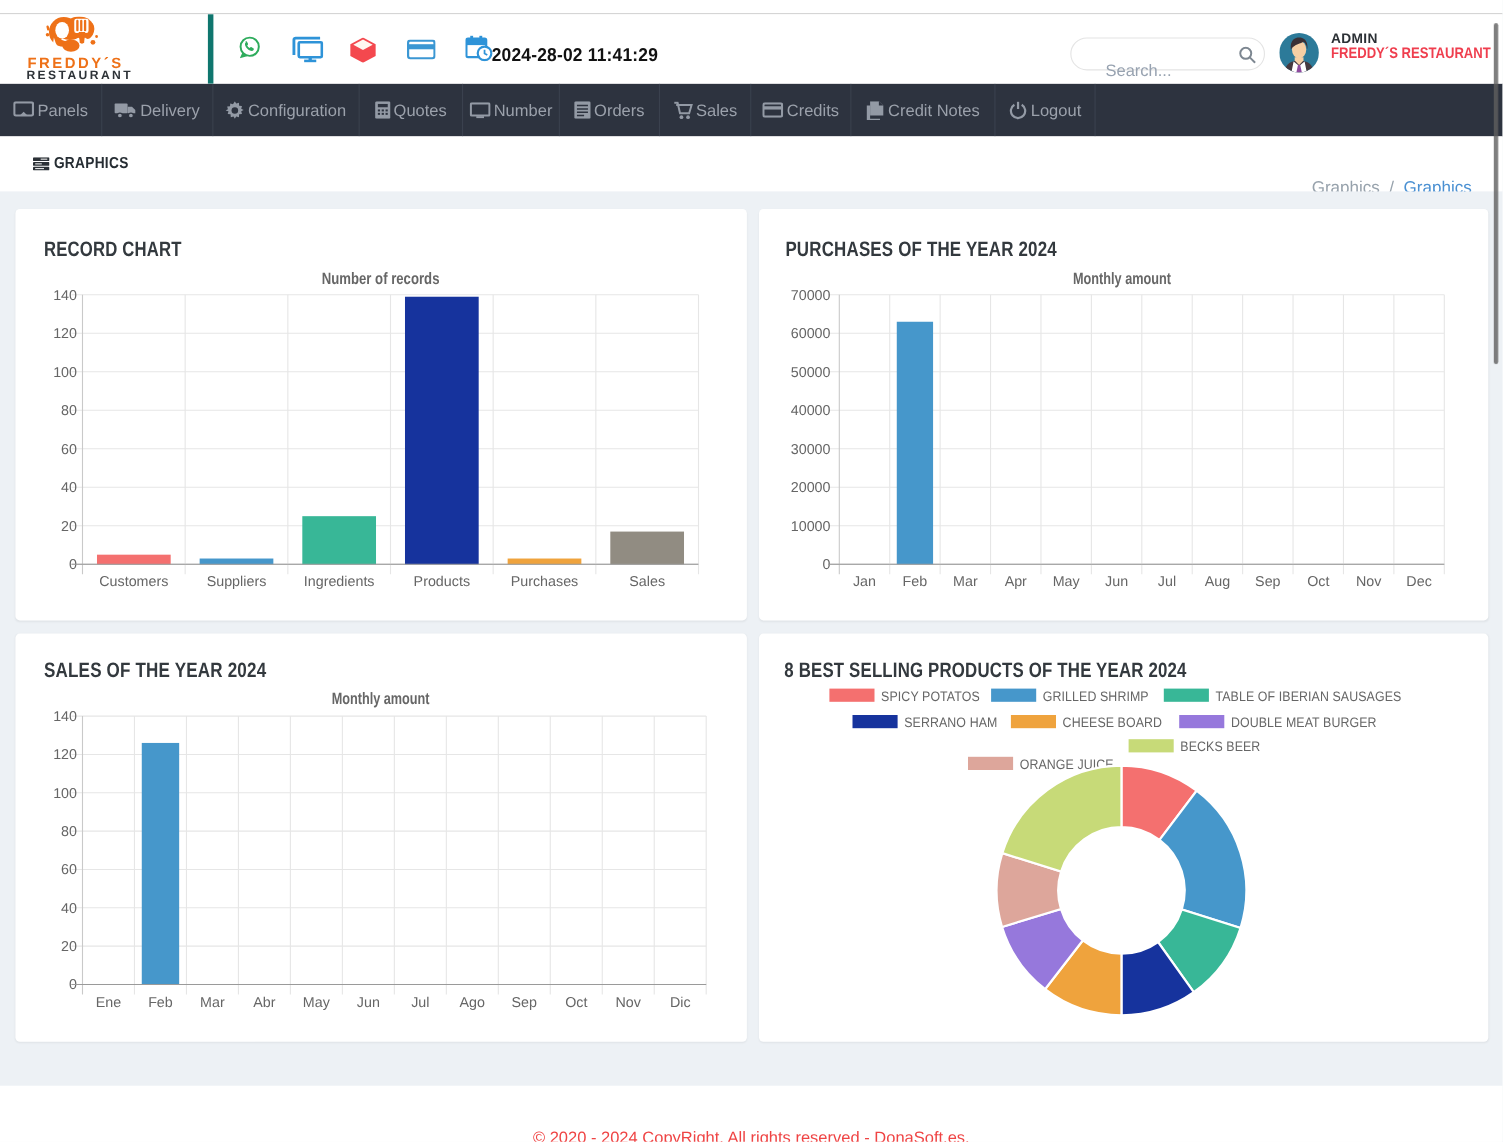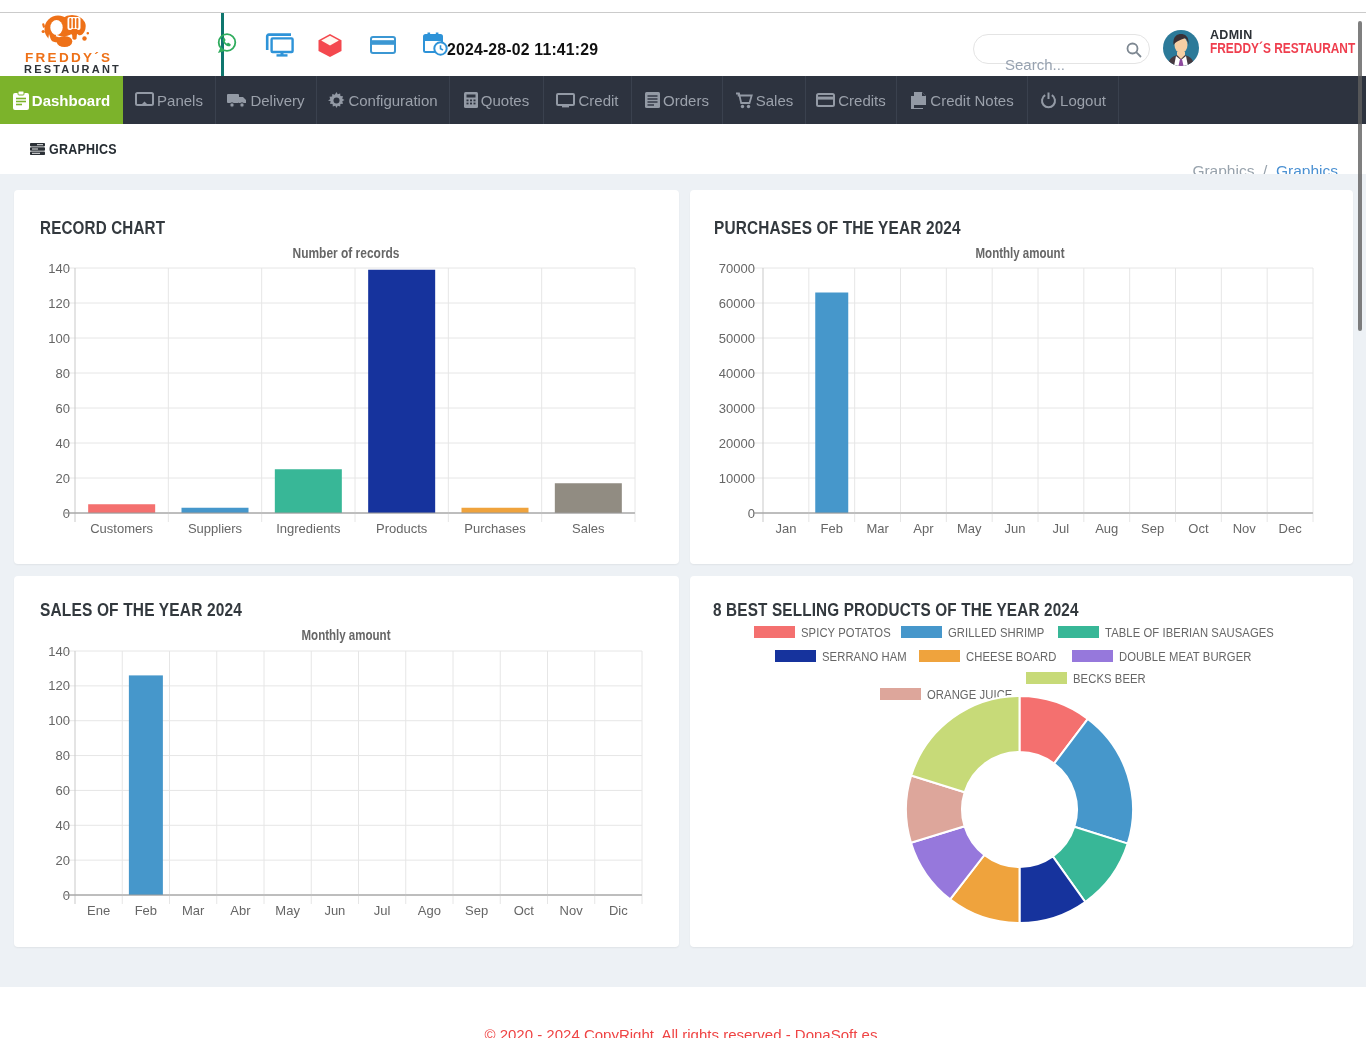--- a/index.html
+++ b/index.html
@@ -1,17 +1,17 @@
 <!DOCTYPE html>
 <html><head><meta charset="utf-8"><style>
 * { margin:0; padding:0; box-sizing:border-box; }
 body { width:1366px; height:1038px; font-family:"Liberation Sans",sans-serif; background:#fff; overflow:hidden; }
 .topstrip { height:13px; background:#fff; border-bottom:1px solid #cbcbcb; }
 header { position:relative; height:63px; background:#fff; }
-.logoblk { position:absolute; left:0; top:0; width:224px; height:63px; border-right:3px solid #0f766e; }
+.logoblk { position:absolute; left:0; top:0; width:194px; height:63px; border-right:5px solid #0f766e; }
 .freddys { position:absolute; left:25px; top:37px; font-size:13.5px; font-weight:bold; color:#ee7118; letter-spacing:2.3px; }
 .restaurant { position:absolute; left:24px; top:50px; font-size:11px; font-weight:bold; color:#2e3338; letter-spacing:2.2px; }
 .datetxt { position:absolute; left:447px; top:27px; font-size:17px; font-weight:bold; color:#111; letter-spacing:0.2px; transform:scaleX(0.93); transform-origin:left; white-space:nowrap; }
 .search { position:absolute; left:973px; top:21px; width:177px; height:30px; border:1px solid #e4e4e4; border-radius:15px; background:#fff; }
 .search .ph { position:absolute; left:31px; top:5px; font-size:15px; color:#97a2b0;margin-top:16px; }
 .admin1 { position:absolute; left:1210px; top:15px; font-size:12.5px; font-weight:bold; color:#2b3035; letter-spacing:0.3px; }
 .admin2 { position:absolute; left:1210px; top:27px; font-size:14px; font-weight:bold; color:#ef3e4e; white-space:nowrap; transform:scaleX(0.85); transform-origin:left; }
 nav { display:flex; height:48px; background:#2d333f; }
 .ni { display:flex; align-items:center; justify-content:center; gap:3px; height:48px; color:#9ba1ab; font-size:15px; border-right:1px solid #3a414e; }
 .ni svg { flex:none; }
@@ -106,32 +106,20 @@
 <path d="M13 26 l5 4 5-4 2 10 h-14z" fill="#fff"></path>
 <path d="M17 29 h2 l1.5 7 h-5z" fill="#8e4a9e"></path>
 <ellipse cx="18" cy="15" rx="6.5" ry="8" fill="#f6cfa4"></ellipse>
 <path d="M10.5 15 c-1-9 4-11 7.5-11 s8.5 2 7.5 11 c-.5-4-2-6-3.5-7 -2 1.5-8 2-11.5 7z" fill="#3a3136"></path>
 </g>
     </svg>
   <div class="admin1">ADMIN</div>
   <div class="admin2">FREDDY´S RESTAURANT</div>
 </header>
 <nav>
-    <div class="ni active">
-      <svg width="16" height="19" viewBox="0 0 16 19">
-        <rect x="0" y="2" width="16" height="17" rx="2" fill="#fff"></rect>
-        <rect x="5" y="0" width="6" height="4" rx="1" fill="#fff" stroke="#7cb32b" stroke-width="1"></rect>
-        <g stroke="#7cb32b" stroke-width="1.6">
-          <line x1="3" y1="7.5" x2="13" y2="7.5"></line>
-          <line x1="3" y1="10.5" x2="13" y2="10.5"></line>
-          <line x1="3" y1="13.5" x2="9" y2="13.5"></line>
-        </g>
-      </svg>
-      <span>Dashboard</span>
-    </div>
     <div class="ni" style="width:93px">
       <svg width="19" height="16" viewBox="0 0 19 16">
         <rect x="1" y="1" width="17" height="12" rx="1.5" fill="none" stroke="#939aa5" stroke-width="2"></rect>
         <path d="M6 13 L9.5 9.5 L13 13 Z" fill="#939aa5"></path>
       </svg>
       <span>Panels</span>
     </div>
     <div class="ni" style="width:101px">
       <svg width="20" height="15" viewBox="0 0 20 15">
         <rect x="0" y="1" width="12" height="9" rx="1" fill="#939aa5"></rect>
@@ -161,21 +149,21 @@
           <rect x="9.5" y="10.6" width="2" height="1.8"></rect>
         </g>
       </svg>
       <span>Quotes</span>
     </div>
     <div class="ni" style="width:88px">
       <svg width="19" height="15" viewBox="0 0 19 15">
         <rect x="1" y="1" width="17" height="11" rx="1" fill="none" stroke="#939aa5" stroke-width="2"></rect>
         <rect x="6" y="12.6" width="7" height="1.8" fill="#939aa5"></rect>
       </svg>
-      <span>Credit</span>
+      <span>Number</span>
     </div>
     <div class="ni" style="width:91px">
       <svg width="15" height="16" viewBox="0 0 15 16">
         <rect x="0" y="0" width="15" height="16" rx="1.5" fill="#939aa5"></rect>
         <g stroke="#2d333f" stroke-width="1.4">
           <line x1="2.5" y1="4" x2="12.5" y2="4"></line>
           <line x1="2.5" y1="7" x2="12.5" y2="7"></line>
           <line x1="2.5" y1="10" x2="12.5" y2="10"></line>
           <line x1="2.5" y1="13" x2="9" y2="13"></line>
         </g>

